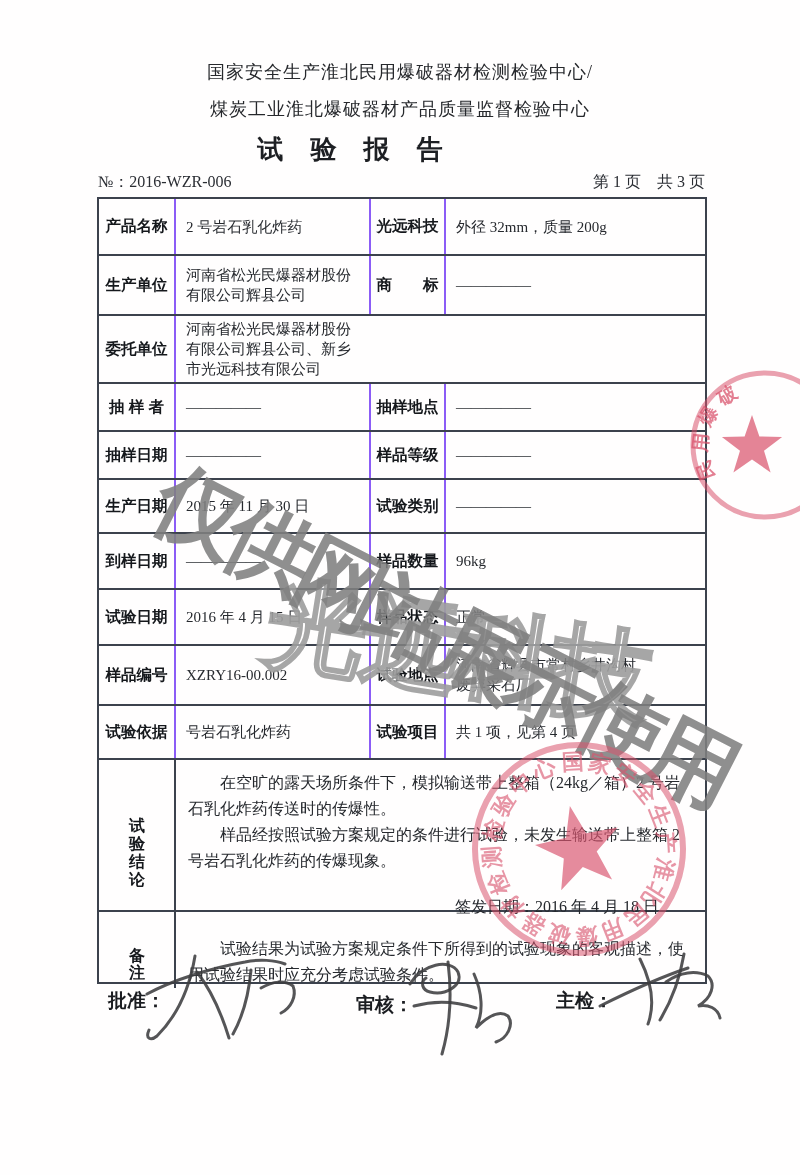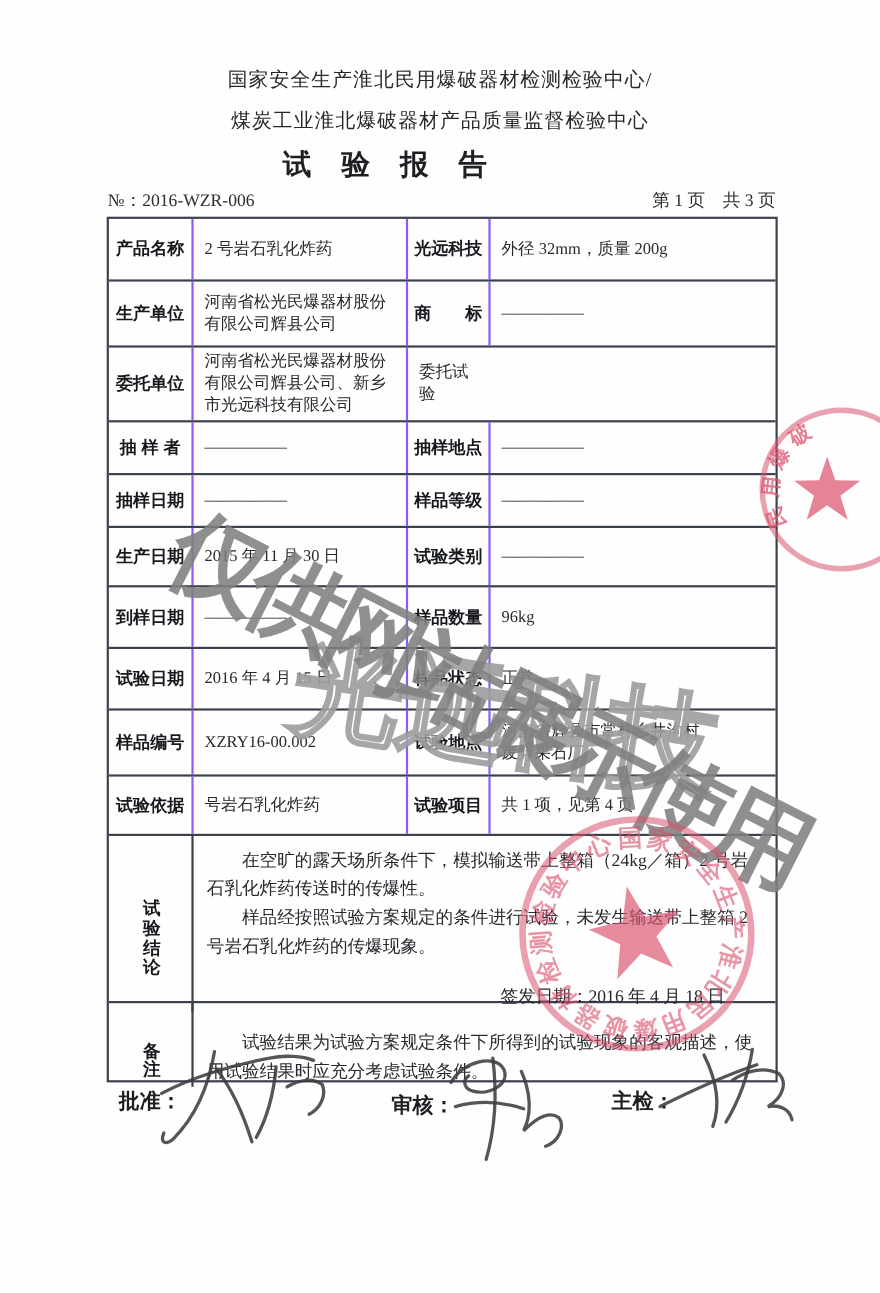--- a/index.html
+++ b/index.html
@@ -88,21 +88,20 @@
     <div class="t-row h58">
       <div class="cell lbl">生产单位</div>
       <div class="cell val">河南省松光民爆器材股份有限公司辉县公司</div>
       <div class="cell lbl">商　　标</div>
       <div class="cell val">—————</div>
     </div>
 
     <div class="t-row h66">
       <div class="cell lbl">委托单位</div>
       <div class="cell val">河南省松光民爆器材股份有限公司辉县公司、新乡市光远科技有限公司</div>
-      <div class="cell val">委托试验</div>
     </div>
 
     <div class="t-row h46">
       <div class="cell lbl">抽 样 者</div>
       <div class="cell val">—————</div>
       <div class="cell lbl">抽样地点</div>
       <div class="cell val">—————</div>
     </div>
 
     <div class="t-row h46">

